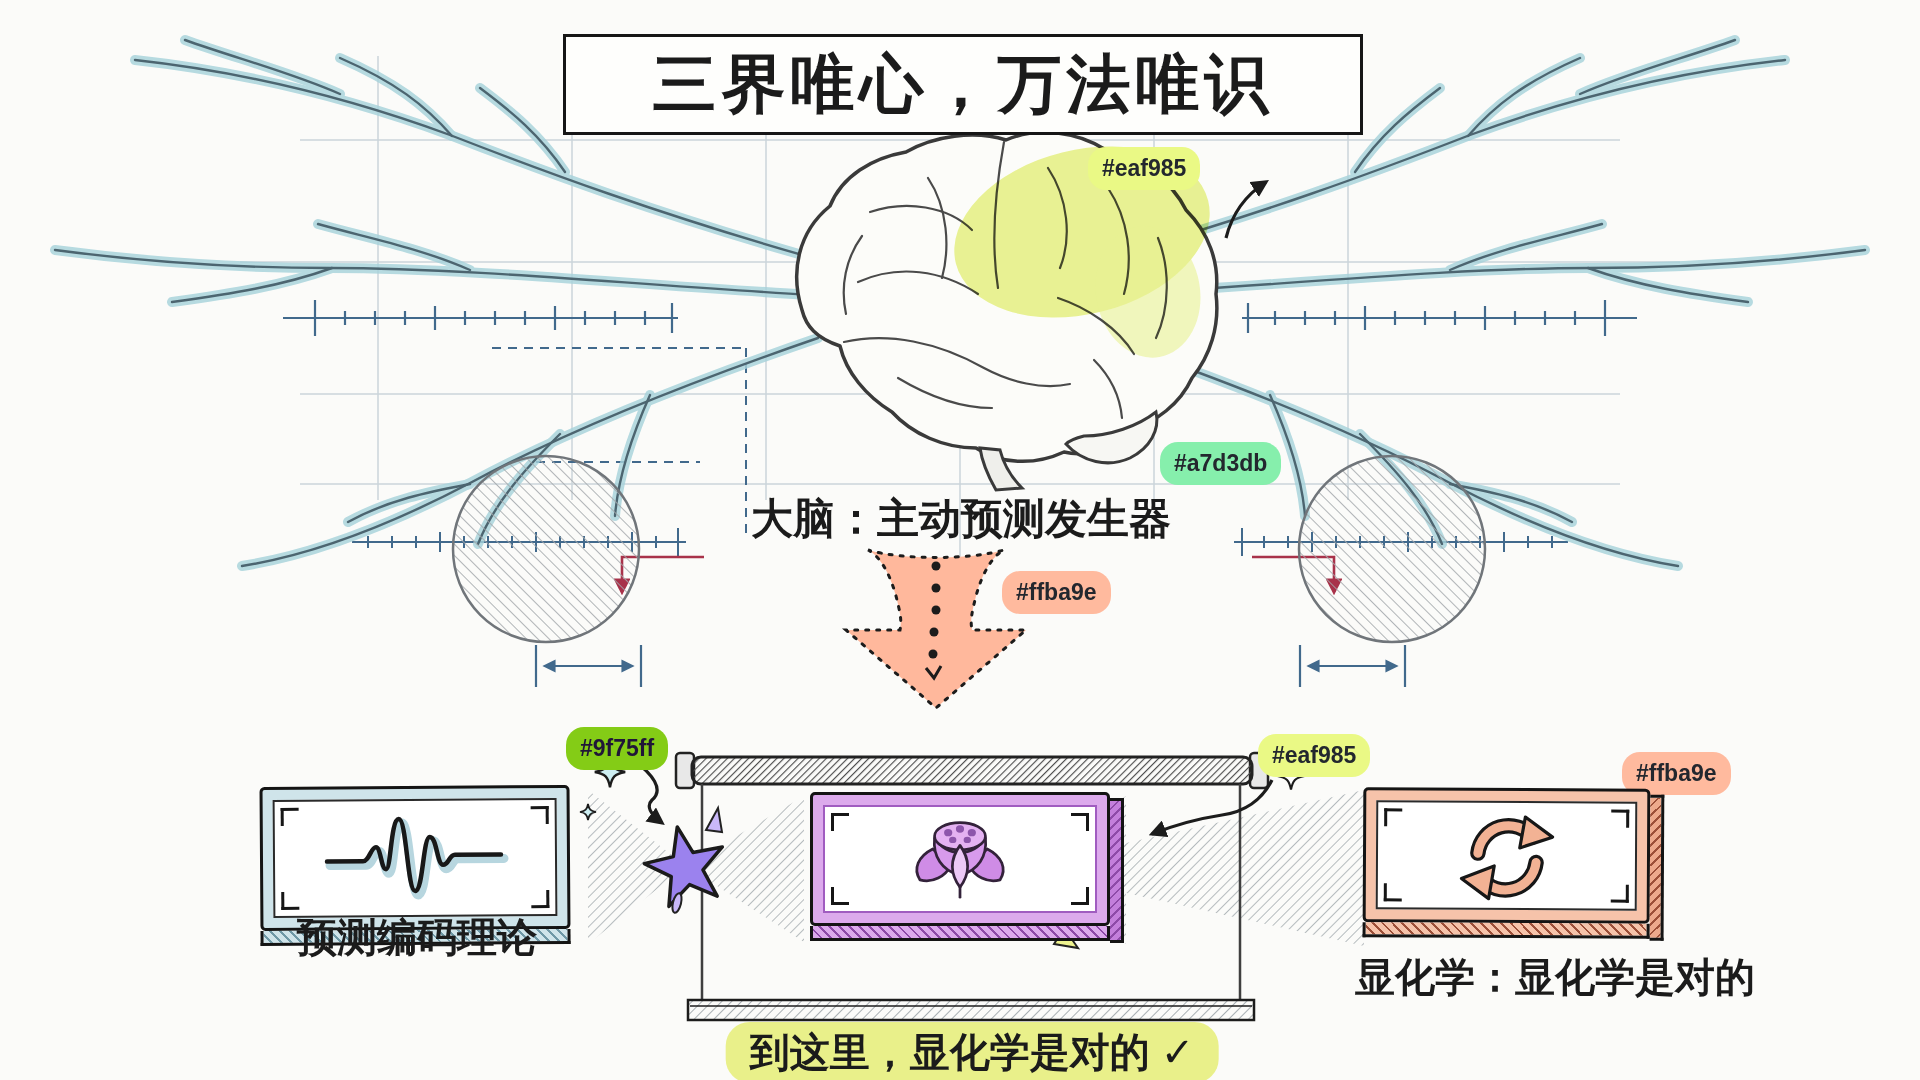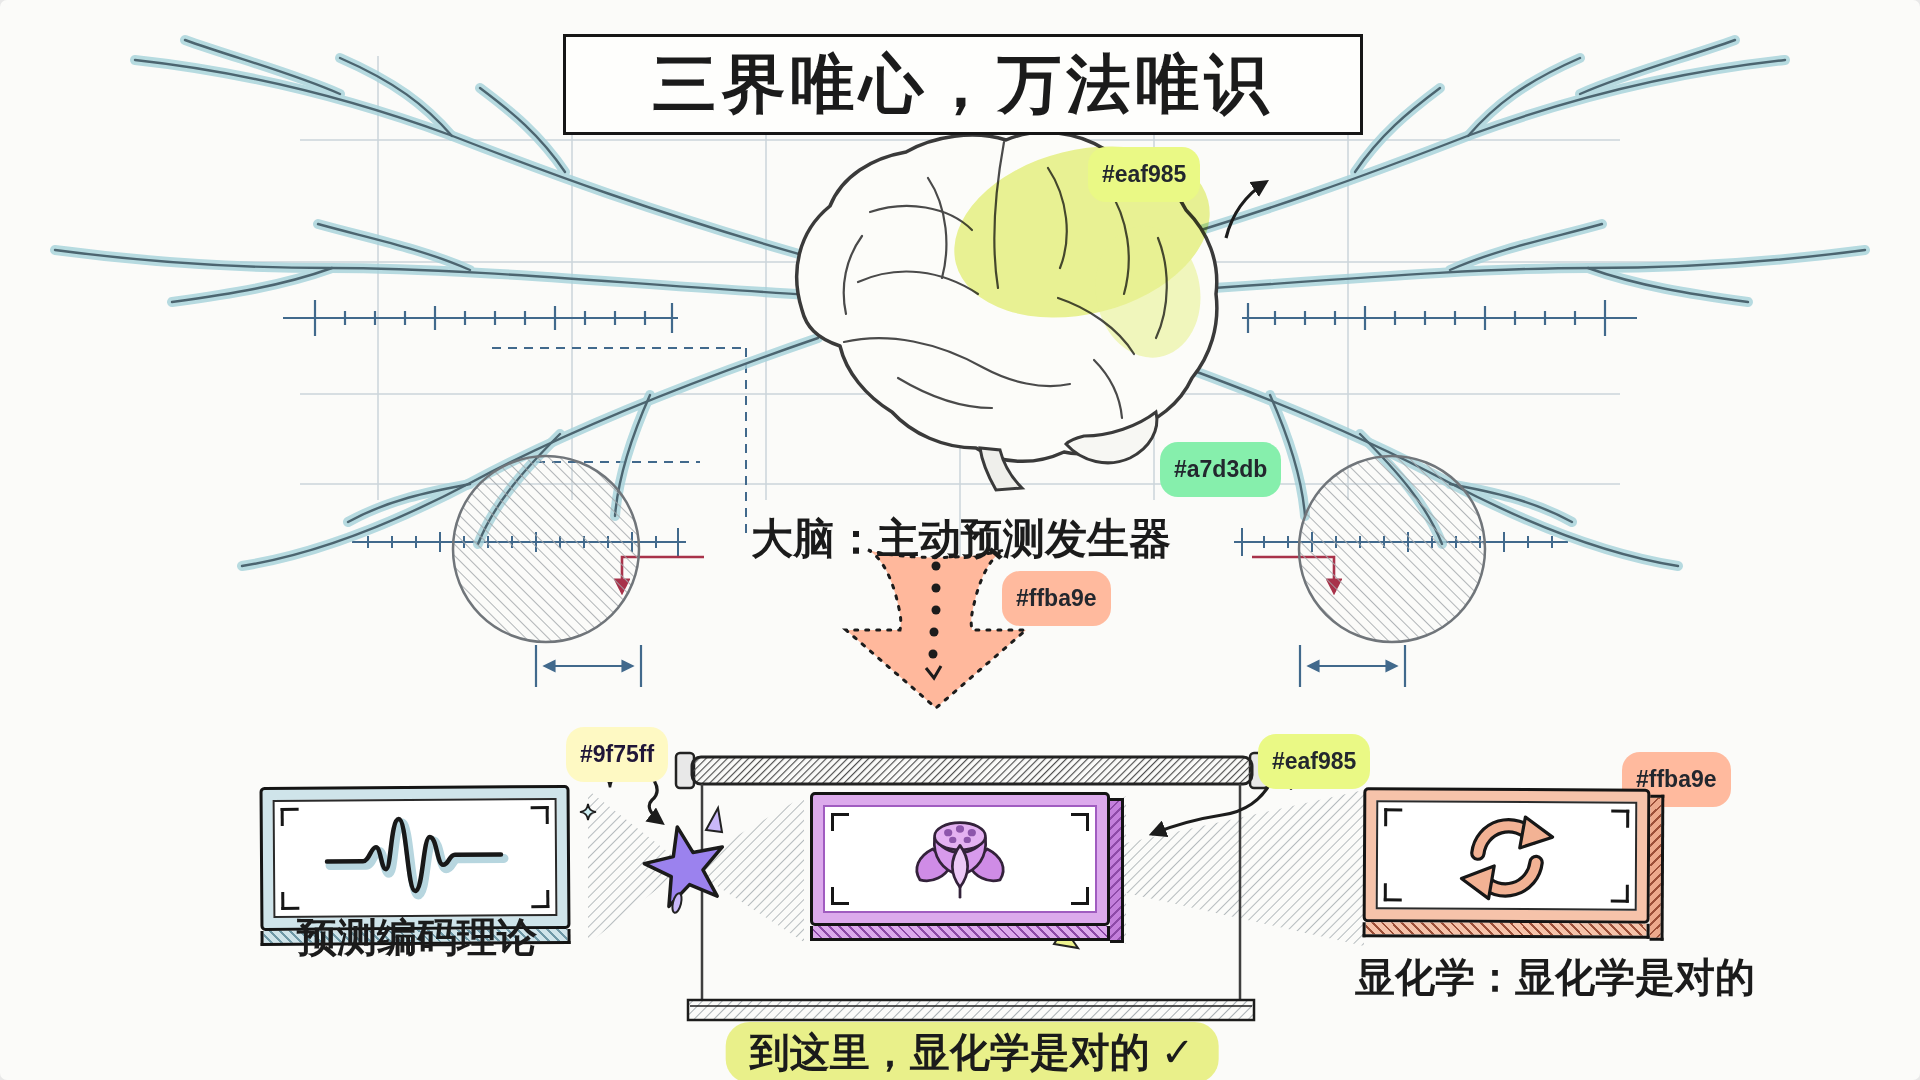--- a/index.html
+++ b/index.html
@@ -1,40 +1,40 @@
 <!DOCTYPE html>
 <html><head>
 <meta charset="utf-8">
 <style>
   html,body{margin:0;padding:0;background:#e8e8e8;}
   .stage{position:relative;width:1920px;height:1080px;background:#fbfbf9;overflow:hidden;
-         font-family:"Liberation Sans","DejaVu Sans",sans-serif;color:#1b1b1b;border-radius:7px;}
+         font-family:"Liberation Sans","DejaVu Sans",sans-serif;color:#1b1b1b;}
   svg.bg{position:absolute;left:0;top:0;width:1920px;height:1080px;}
 
   
   #dset path{fill:none;stroke-linecap:round;}
   .dsoft{stroke:#a7d3db;stroke-width:10;opacity:.82;fill:none;}
   .dline{stroke:#4c6570;stroke-width:2.4;fill:none;}
   .gy{stroke:#4a4a4a;stroke-width:2.2;fill:none;stroke-linecap:round;}
 
   
   .title-box{position:absolute;left:563px;top:34px;width:794px;height:95px;background:#fefefc;
     border:3px solid #161616;display:flex;align-items:center;justify-content:center;
     font-size:64px;font-weight:900;letter-spacing:5px;white-space:nowrap;}
 
   .caption{position:absolute;font-weight:900;font-size:42px;white-space:nowrap;transform:translateX(-50%);}
-  .brain-caption{left:961px;top:491px;margin-top:20px;}
+  .brain-caption{left:961px;top:491px;}
   .transform-caption{left:918px;top:691px;}
 
-  .pill{position:absolute;font-size:23px;font-weight:700;padding:14px 14px;border-radius:18px;
+  .pill{position:absolute;font-size:23px;font-weight:700;padding:8px 14px;border-radius:18px;
         white-space:nowrap;color:#23272e;}
   .p1{left:1088px;top:147px;background:#eaf985;}
   .p2{left:1160px;top:442px;background:#86efac;}
   .p3{left:1002px;top:571px;background:#ffba9e;}
-  .p4{left:566px;top:727px;background:#fef9c3;color:#201638;}
+  .p4{left:566px;top:727px;background:#84cc16;color:#201638;}
   .p5{left:1258px;top:734px;background:#eaf985;}
   .p6{left:1622px;top:752px;background:#ffba9e;}
 
   
   .card{position:absolute;border:3px solid #141414;border-radius:5px;padding:10px;box-sizing:content-box;}
   .card::after{content:"";position:absolute;left:-3px;right:-3px;top:calc(100% + 3px);height:12px;
                border:3px solid #141414;border-top:none;}
   .card-center::before,.card-right::before{content:"";position:absolute;top:3px;left:calc(100% + 3px);
                width:11px;height:calc(100% + 11px);border:3px solid #141414;border-left:none;}
   .card-left{left:260px;top:786px;width:284px;height:118px;background:#cfe4ea;transform:rotate(-0.4deg);}

